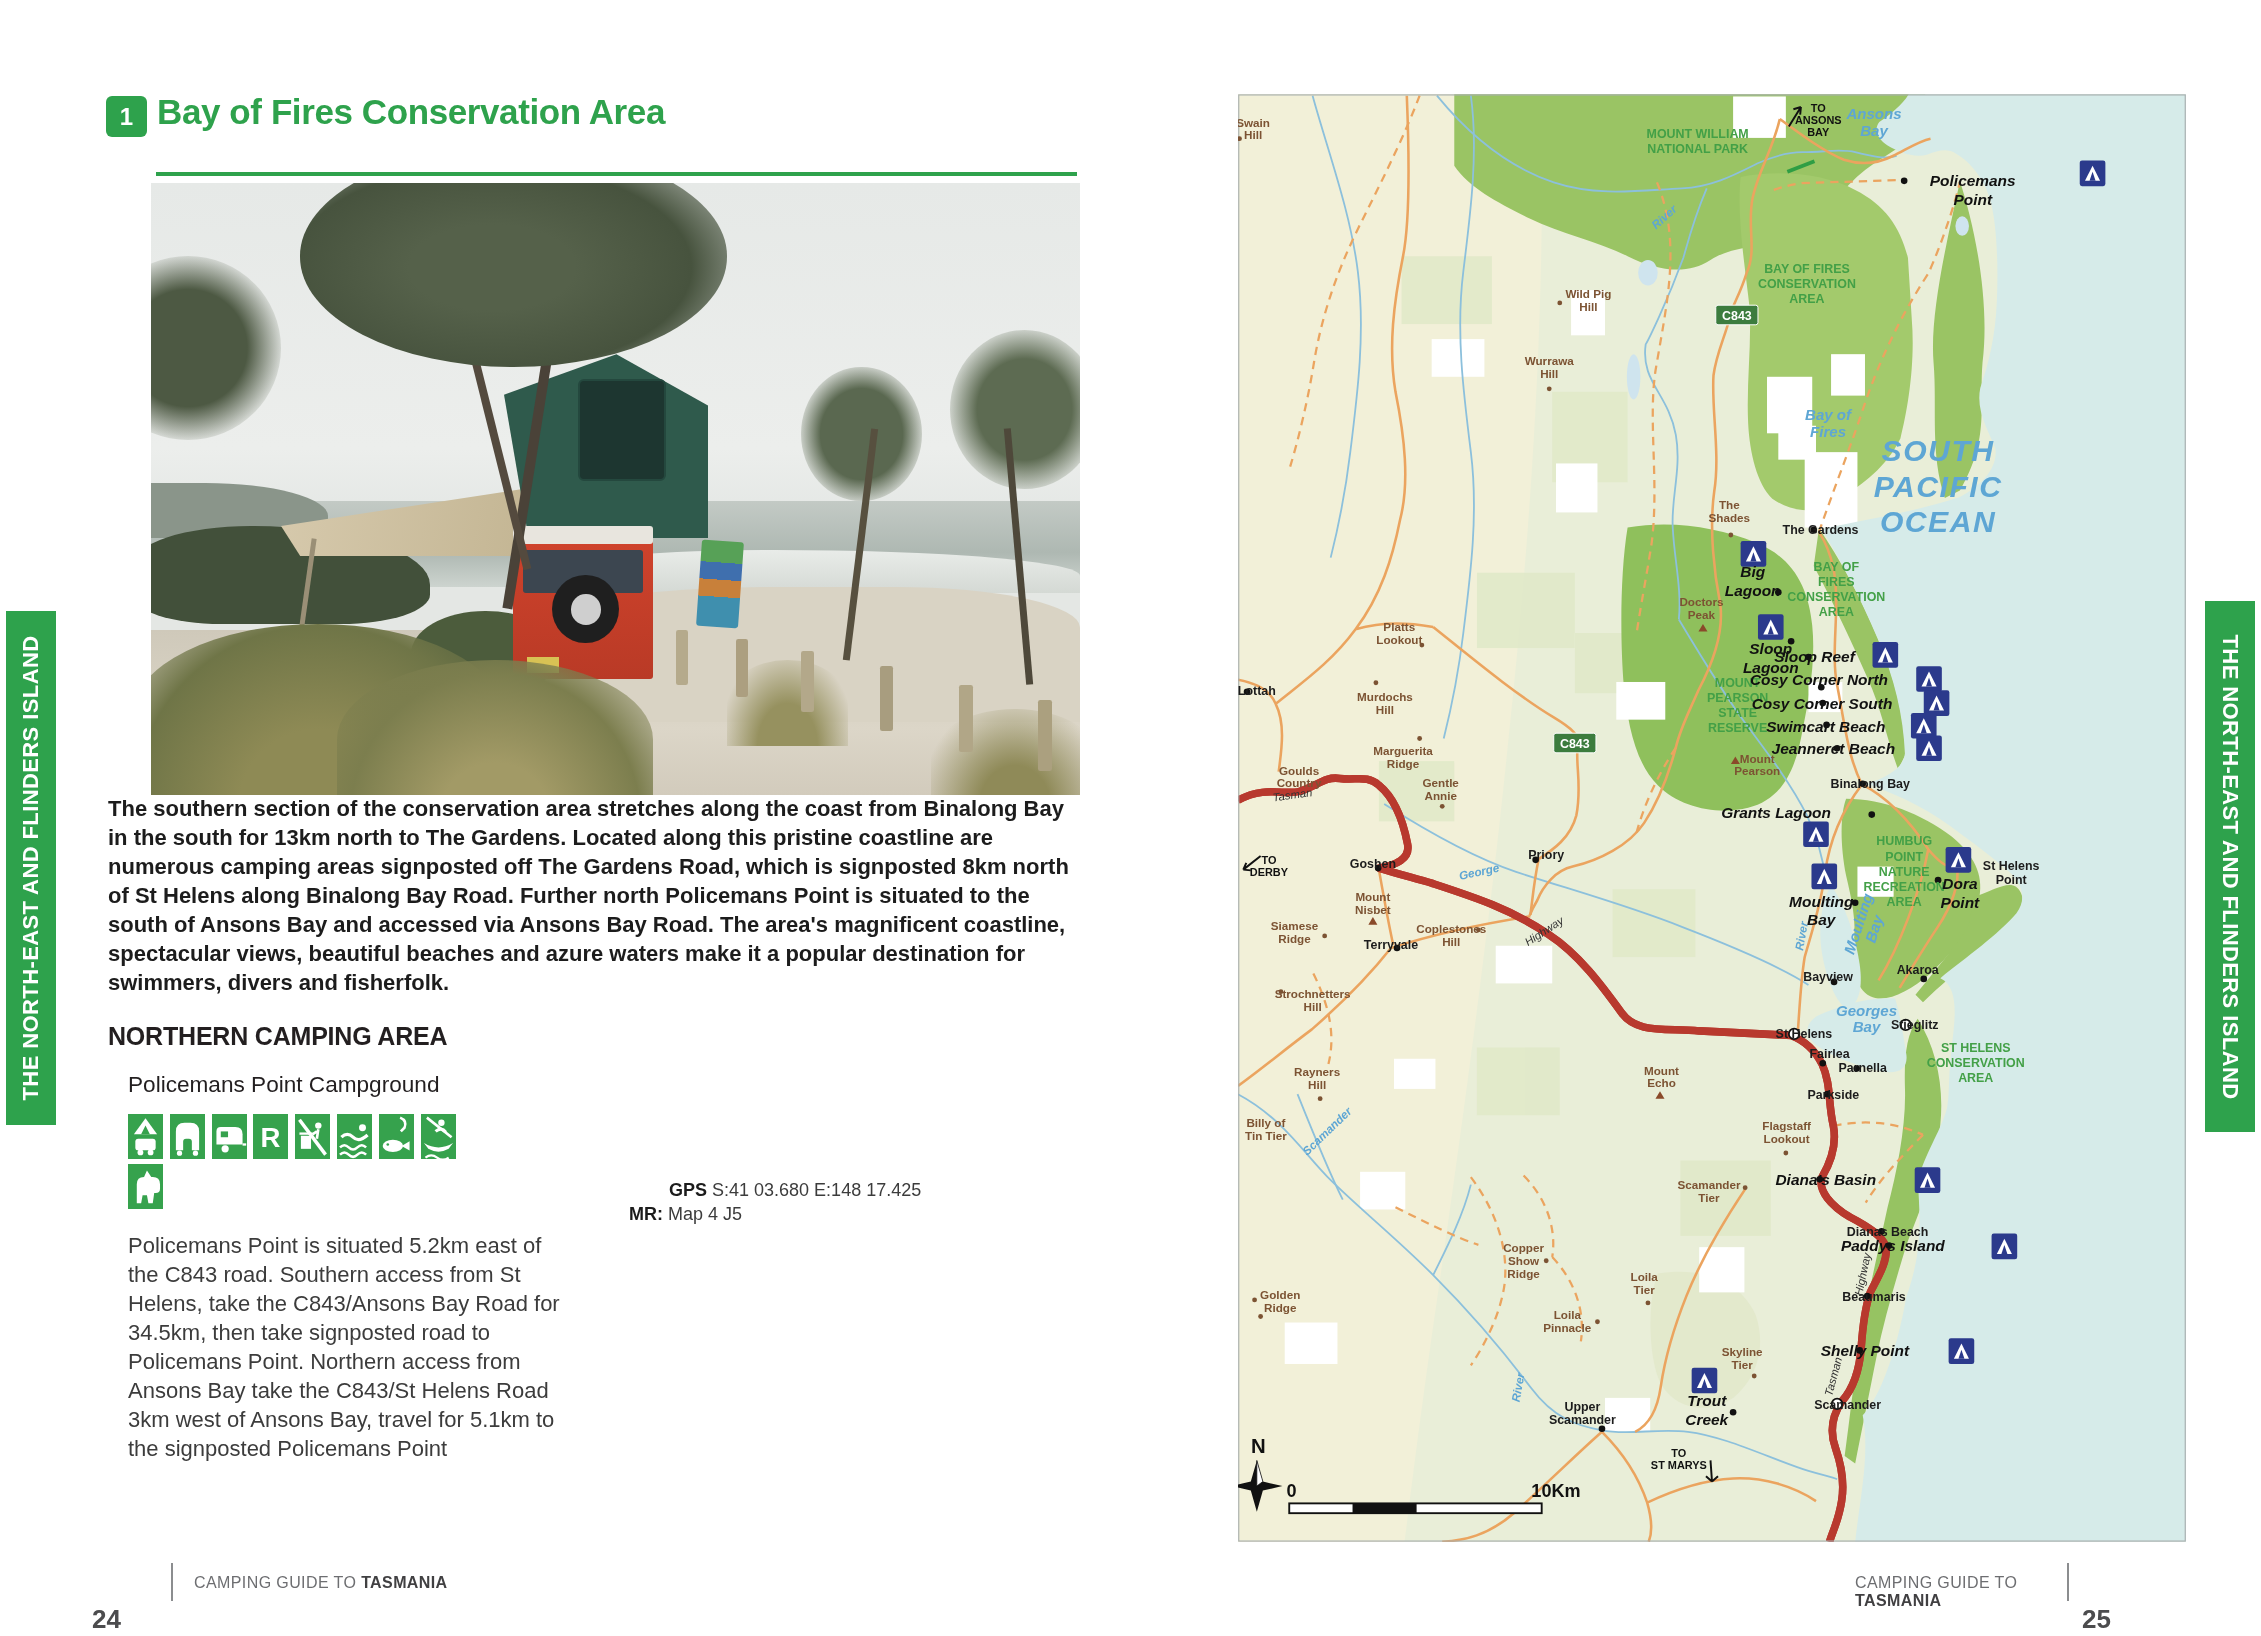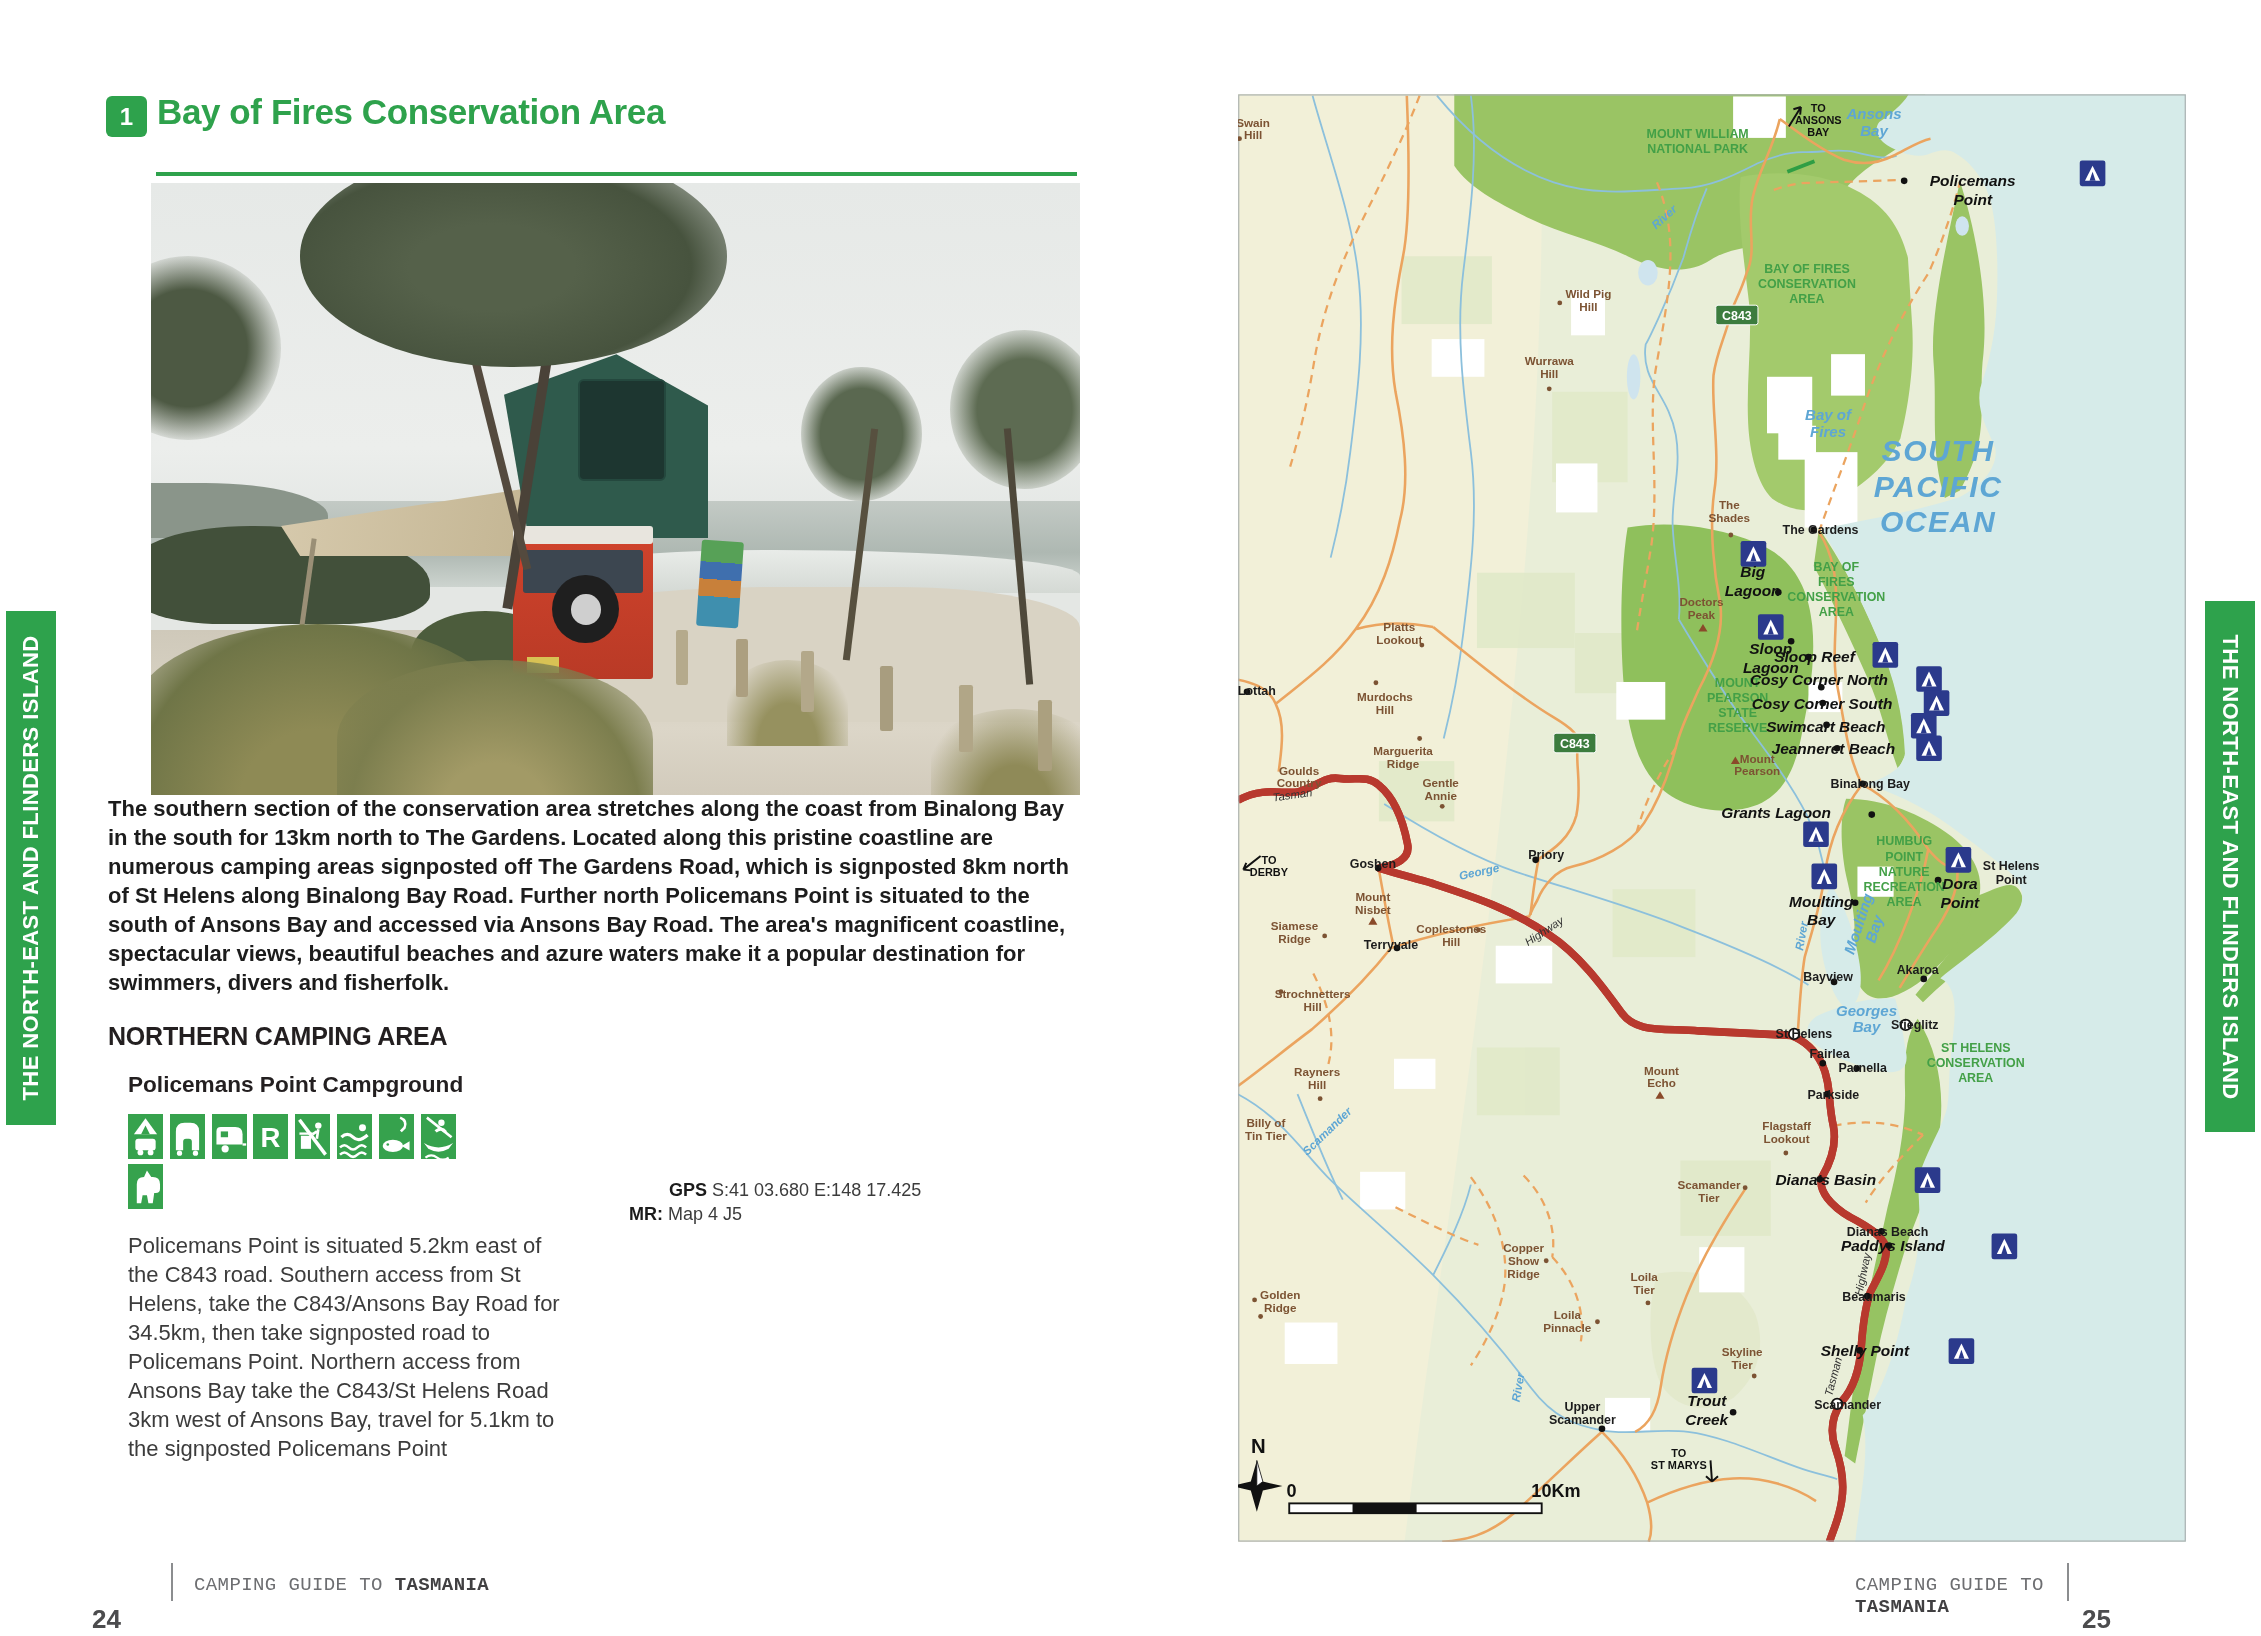--- a/index.html
+++ b/index.html
@@ -7,38 +7,38 @@
         font-family:"Liberation Sans","DejaVu Sans",sans-serif;color:#231f20;}
   .abs{position:absolute;}
   
   #badge{left:106px;top:96px;width:41px;height:41px;background:#2ea24c;border-radius:6px;
          color:#fff;font-weight:bold;font-size:24px;display:flex;align-items:center;justify-content:center;}
   #title{left:157px;top:92px;font-size:35px;font-weight:bold;color:#2ea24c;letter-spacing:-0.4px;}
   #rule{left:156px;top:172px;width:921px;height:3.8px;background:#2ea24c;}
   #photo{left:151px;top:183px;width:929px;height:612px;overflow:hidden;background:#e4e7e4;}
   #intro{left:108px;top:794px;width:980px;font-size:22px;font-weight:bold;line-height:29px;color:#1c1c1c;}
   #ncamp{left:108px;top:1022px;font-size:25px;font-weight:800;letter-spacing:-0.2px;}
-  #ppc{left:128px;top:1072px;font-size:22.6px;font-weight:bold;}
+  #ppc{left:128px;top:1072px;font-size:22.6px;font-weight:normal;}
   #amen{left:128px;top:1114px;width:347px;}
   .am{display:inline-block;width:35px;height:45px;background:#36a24d;margin:0 6.8px 5.3px 0;vertical-align:top;}
   .am svg{width:35px;height:45px;display:block;}
   #colL{left:128px;top:1231px;width:441px;font-size:22px;line-height:29px;color:#3c3c3c;}
   #colR{left:629px;top:1073px;width:460px;font-size:21.5px;line-height:28px;color:#3c3c3c;}
   #gpsline{left:629px;top:1180px;font-size:18px;color:#3c3c3c;margin-left:40px;}
   #mrline{left:629px;top:1204px;font-size:18px;color:#3c3c3c;}
   .blk{font-weight:bold;color:#1c1c1c;}
   
   .tab{background:#2ea24c;color:#fff;font-weight:bold;font-size:22px;letter-spacing:0.4px;}
   #tabL{left:6px;top:611px;width:50px;height:514px;}
   #tabL span{position:absolute;left:50%;top:50%;transform:translate(-50%,-50%) rotate(-90deg);white-space:nowrap;}
   #tabR{left:2205px;top:601px;width:50px;height:531px;}
   #tabR span{position:absolute;left:50%;top:50%;transform:translate(-50%,-50%) rotate(90deg);white-space:nowrap;}
   
   .pgnum{font-size:26px;font-weight:bold;color:#4c4c4e;margin-top:36px;}
-  .guide{font-size:19px;color:#6d6e71;letter-spacing:0.4px;font-family:Liberation Mono, monospace;}
+  .guide{font-size:16px;color:#6d6e71;letter-spacing:0.4px;}
   .vdiv{width:2.3px;height:38px;background:#8b8d8f;}
   
   #mapwrap{left:1238px;top:94px;width:948px;height:1448px;}
   svg text{text-anchor:middle;}
   .m-park{fill:#43a047;font-weight:bold;font-size:16.5px;}
   .m-ocean{fill:#5ea6d4;font-style:italic;font-weight:600;font-size:40px;letter-spacing:2px;}
   .m-bay{fill:#5ea6d4;font-style:italic;font-weight:600;font-size:20px;}
   .m-water{fill:#5ea6d4;font-style:italic;font-weight:600;font-size:15.5px;}
   .m-camp{fill:#111;font-weight:bold;font-style:italic;font-size:20.5px;}
   .m-town{fill:#1c1c1c;font-weight:600;font-size:16.5px;}

